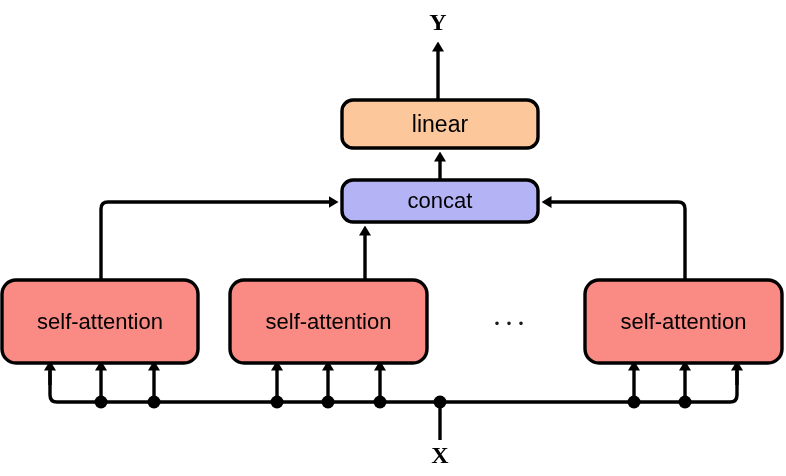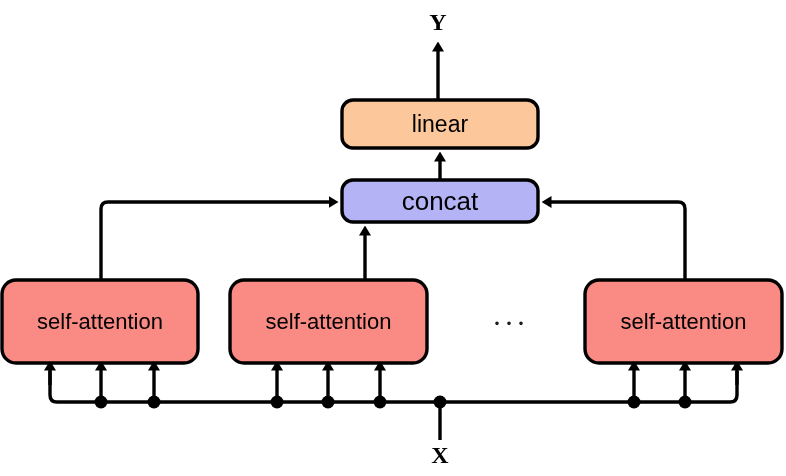--- a/index.html
+++ b/index.html
@@ -115,21 +115,21 @@
       <rect x="342" y="180" width="196" height="42" rx="11" ry="11" fill="#B3B3F5" stroke="#000000" stroke-width="3.4"></rect>
 
       <rect x="342" y="100" width="196" height="48" rx="11" ry="11" fill="#FCC89B" stroke="#000000" stroke-width="3.4"></rect>
     </g>
   </svg>
 
   <div class="io-label" style="left:418px; top:6px; width:40px; height:32px; font-size:24px;">Y</div>
 
   <div class="node-label" style="left:342px; top:100px; width:196px; height:48px; font-size:23px;">linear</div>
 
-  <div class="node-label" style="left:342px; top:180px; width:196px; height:42px; font-size:26px;">concat</div>
+  <div class="node-label" style="left:342px; top:180px; width:196px; height:42px; font-size:22px;">concat</div>
 
   <div class="node-label" style="left:2px; top:280px; width:196px; height:83px; font-size:22px;">self-attention</div>
 
   <div class="node-label" style="left:230px; top:280px; width:197px; height:83px; font-size:22px;">self-attention</div>
 
   <div class="node-label" style="left:585px; top:280px; width:197px; height:83px; font-size:22px;">self-attention</div>
 
   <div class="ellipsis-label" style="left:480px; top:308px; width:60px; height:30px; font-size:30px;">···</div>
 
   <div class="io-label" style="left:420px; top:440px; width:40px; height:30px; font-size:24px;">X</div>

